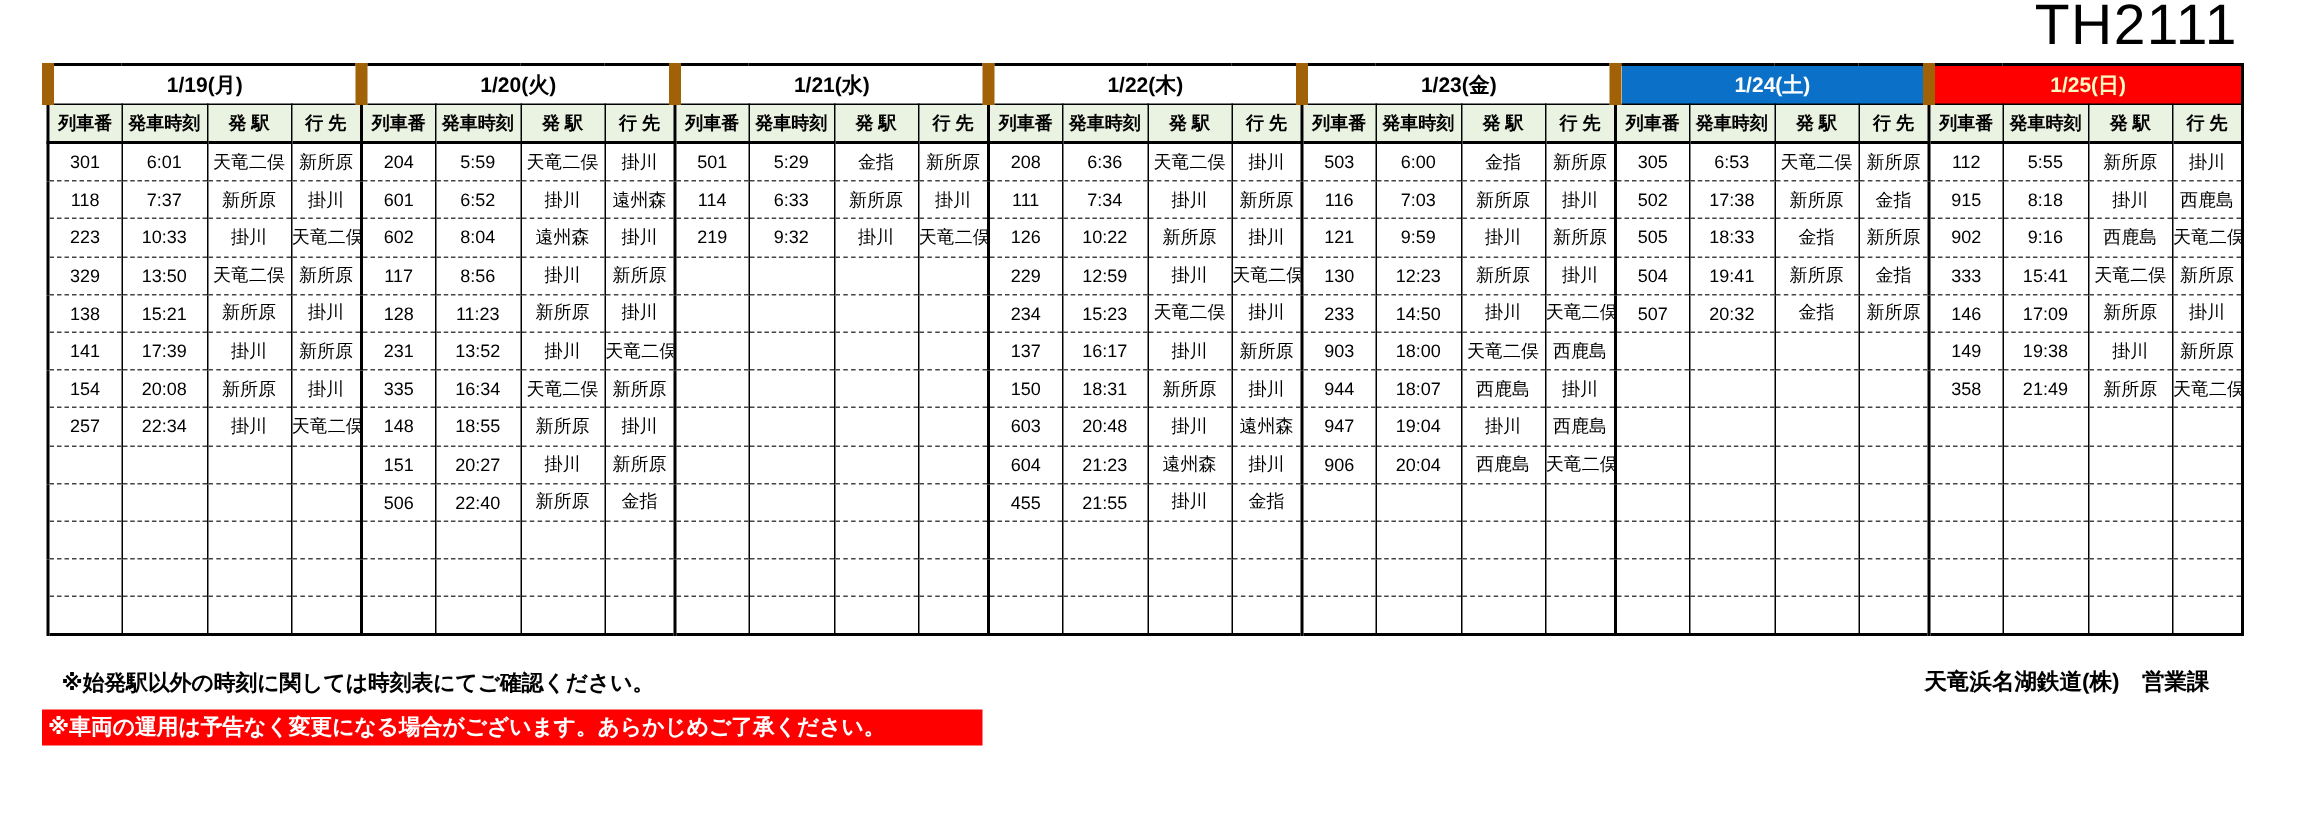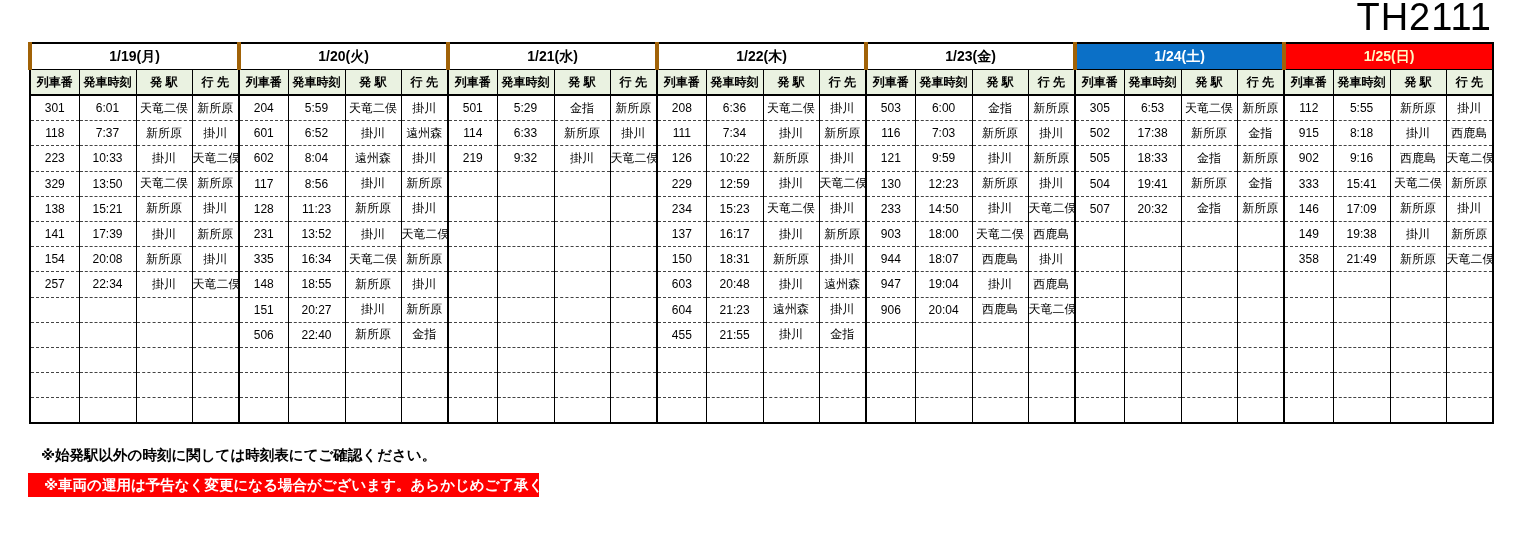--- a/index.html
+++ b/index.html
@@ -26,45 +26,45 @@
     background: #fff;
   }
   table.timetable th, table.timetable td {
     padding: 0; text-align: center; vertical-align: middle;
     overflow: hidden; white-space: nowrap;
   }
   th.day-header {
     height: 25px; font-size: 14px; font-weight: bold;
     border-bottom: 1px solid #000;
   }
-  th.day-header.group-start { border-left: 4px solid #a16207; }
+  th.day-header.group-start { border-left: 8px solid #a16207; }
   th.day-sat { background: var(--sat-bg, #0b70c7); color: #fff; margin-top: 28px; }
   th.day-sun { background: var(--sun-bg, #ff0000); color: #fef9c3; }
   th.col-header {
     height: 24px; font-size: 12px; font-weight: bold;
     background: var(--colhdr-bg, #eaf2e1);
     border-left: 1px solid #000; border-bottom: 2px solid #000; margin-left: 8px;
   }
   th.col-header.group-start { border-left: 2px solid #000; }
   td.cell {
     height: 24.2px; font-size: 12px;
     border-left: 1px solid #000; border-bottom: 1px dashed #444;
   }
   td.cell.group-start { border-left: 2px solid #000; }
   tr:last-child td.cell { border-bottom: none; }
 
   .note-1 {
     position: absolute; left: 41px; top: 446px;
     font-size: 14.5px; font-weight: bold;
   }
   .note-2 {
-    position: absolute; left: 28px; top: 473px; width: 511px; height: 24px;
+    position: absolute; left: 28px; top: 473px; width: 627px; height: 24px;
     background: var(--notice-bg, #ff0000); color: #fff;
     font-size: 14.5px; font-weight: bold; line-height: 24px;
-    padding-left: 16px; box-sizing: border-box; white-space: nowrap; text-align: center;
+    padding-left: 4px; box-sizing: border-box; white-space: nowrap;
   }
   .contact {
     position: absolute; left: 1283px; top: 441px;
     font-size: 15px; font-weight: bold; line-height: 27px; white-space: nowrap;
   }
 </style>
 </head>
 <body>
 
 <div class="page">
@@ -534,15 +534,16 @@
           <td class="cell"></td>
           <td class="cell"></td>
         </tr>
       </tbody>
   </table>
 
   <div class="note-1">※始発駅以外の時刻に関しては時刻表にてご確認ください。</div>
   <div class="note-2">※車両の運用は予告なく変更になる場合がございます。あらかじめご了承ください。</div>
 
   <div class="contact">
+    <div>天竜浜名湖鉄道(株)　営業課</div>
   </div>
 
 </div>
 
 </body></html>

